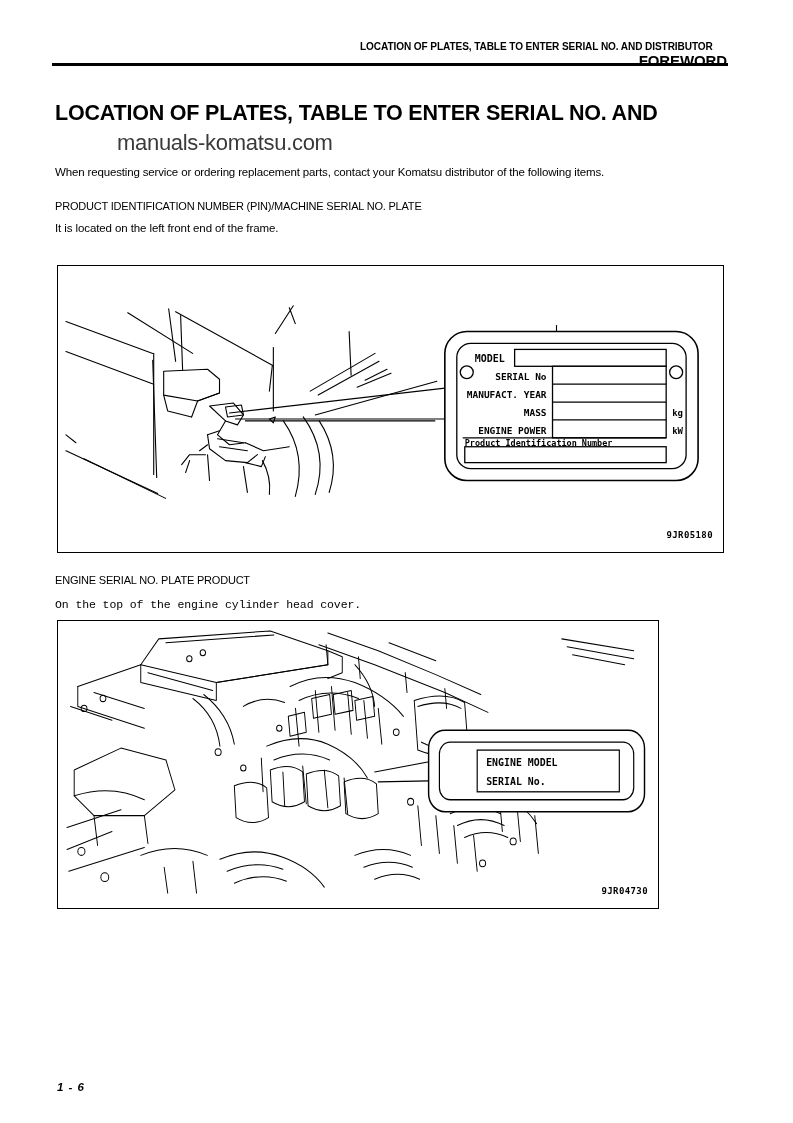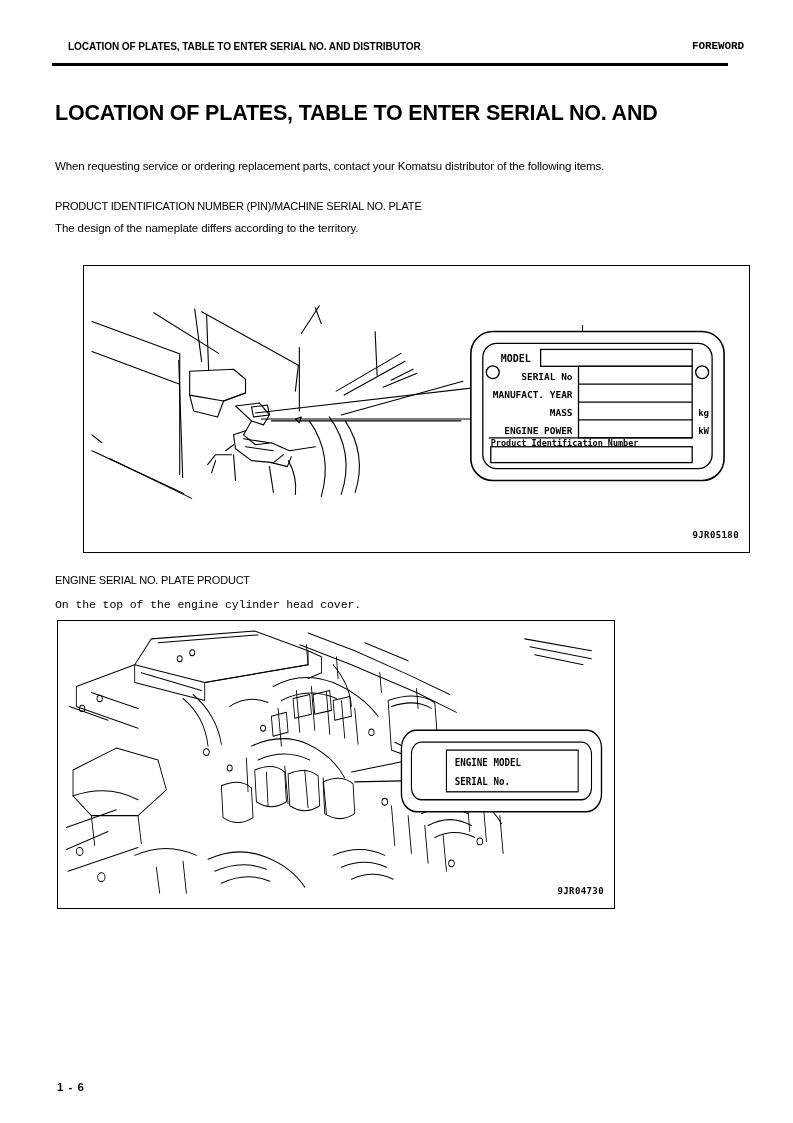--- a/index.html
+++ b/index.html
@@ -12,41 +12,41 @@
     height: 1123px;
     position: relative;
     font-family: "Liberation Sans", sans-serif;
     color: #000000;
     overflow: hidden;
   }
 
   
   .page-header {
     position: absolute;
-    left: 68px;
+    left: 51px;
     top: 40px;
     width: 676px;
     display: flex;
     align-items: flex-end;
     justify-content: space-between;
+    flex-direction: column;
   }
   .header-left {
     font-size: 10.5px;
     font-weight: bold;
     letter-spacing: -0.1px;
     white-space: nowrap;
     transform: scaleX(0.96);
     transform-origin: left bottom;
   }
   .header-right {
-    font-size: 11px;
+    font-size: 15px;
     font-weight: bold;
     letter-spacing: -0.1px;
     white-space: nowrap;
-    font-family: Liberation Mono, monospace;
   }
   .header-rule {
     position: absolute;
     left: 52px;
     top: 63px;
     width: 676px;
     height: 3px;
     background: #000000;
   }
 
@@ -76,21 +76,21 @@
     font-weight: normal;
     color: #3a3a3a;
     letter-spacing: -0.3px;
     margin-left: 62px;
     white-space: nowrap;
   }
 
   .intro-text {
     position: absolute;
     left: 55px;
-    top: 160px;
+    top: 166px;
     width: 690px;
     font-size: 11.5px;
     letter-spacing: -0.15px;
     white-space: nowrap;
   }
 
   
   .section-heading {
     position: absolute;
     font-size: 11px;
@@ -112,22 +112,22 @@
   #sec2-sub     { left: 55px; top: 597px; font-family: Liberation Mono, monospace; }
 
   
   .figure-box {
     position: absolute;
     border: 1.4px solid #000000;
     background: #ffffff;
     box-sizing: border-box;
     overflow: hidden;
   }
-  #figure-1 { left: 57px; top: 265px; width: 667px; height: 288px; margin-left: 26px; }
-  #figure-2 { left: 57px; top: 620px; width: 558px; height: 289px; }
+  #figure-1 { left: 57px; top: 265px; width: 667px; height: 288px; }
+  #figure-2 { left: 57px; top: 620px; width: 602px; height: 289px; }
 
   .figure-code {
     position: absolute;
     right: 10px;
     bottom: 12px;
     font-family: "DejaVu Sans Mono", monospace;
     font-size: 9px;
     font-weight: bold;
     letter-spacing: 0.4px;
     white-space: nowrap;
@@ -150,42 +150,44 @@
   }
 
   
   .page-number {
     position: absolute;
     left: 57px;
     top: 1081px;
     font-size: 11.5px;
     font-weight: bold;
     letter-spacing: 1px;
+    font-style: italic;
   }
 </style>
 </head>
 <body>
 
 <div class="page-header">
   <div class="header-left">LOCATION OF PLATES, TABLE TO ENTER SERIAL NO. AND DISTRIBUTOR</div>
   <div class="header-right">FOREWORD</div>
 </div>
 <div class="header-rule"></div>
 
 <div class="title-wrap">
   <div class="doc-title">LOCATION OF PLATES, TABLE TO ENTER SERIAL NO. AND</div>
   <div class="doc-title title-line2">
+    <span class="watermark">manuals-komatsu.com</span>
   </div>
 </div>
 
 <div class="intro-text">When requesting service or ordering replacement parts, contact your Komatsu distributor of the following items.</div>
 
 <div class="section-heading" id="sec1-heading">PRODUCT IDENTIFICATION NUMBER (PIN)/MACHINE SERIAL NO. PLATE</div>
 <div class="section-sub" id="sec1-sub">
-  <div>The design of the nameplate differs according to the territory.</div>
+  <div>It is located on the left front end of the frame.</div>
 </div>
 
 <div class="figure-box" id="figure-1">
   <svg class="figure-svg" viewBox="0 0 667 288" preserveAspectRatio="none">
     <g fill="none" stroke="#000000" stroke-width="1.1" stroke-linecap="round" stroke-linejoin="round">
 
       <path d="M8 56 L95 88"></path>
       <path d="M8 86 L96 119"></path>
       <path d="M8 170 L18 178"></path>
       <path d="M8 186 L100 229"></path>

